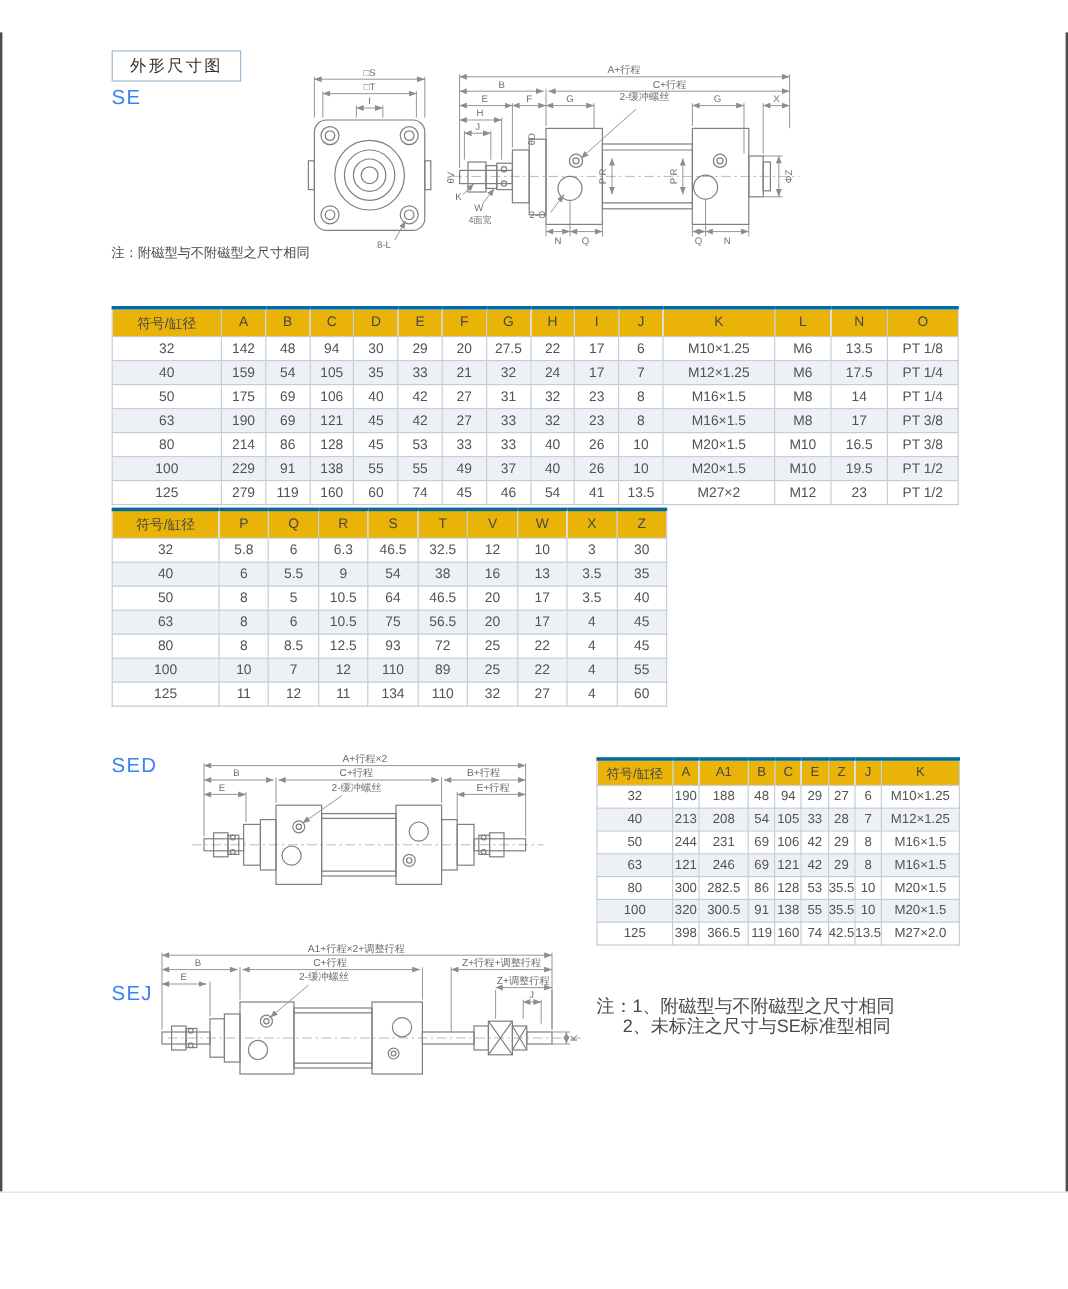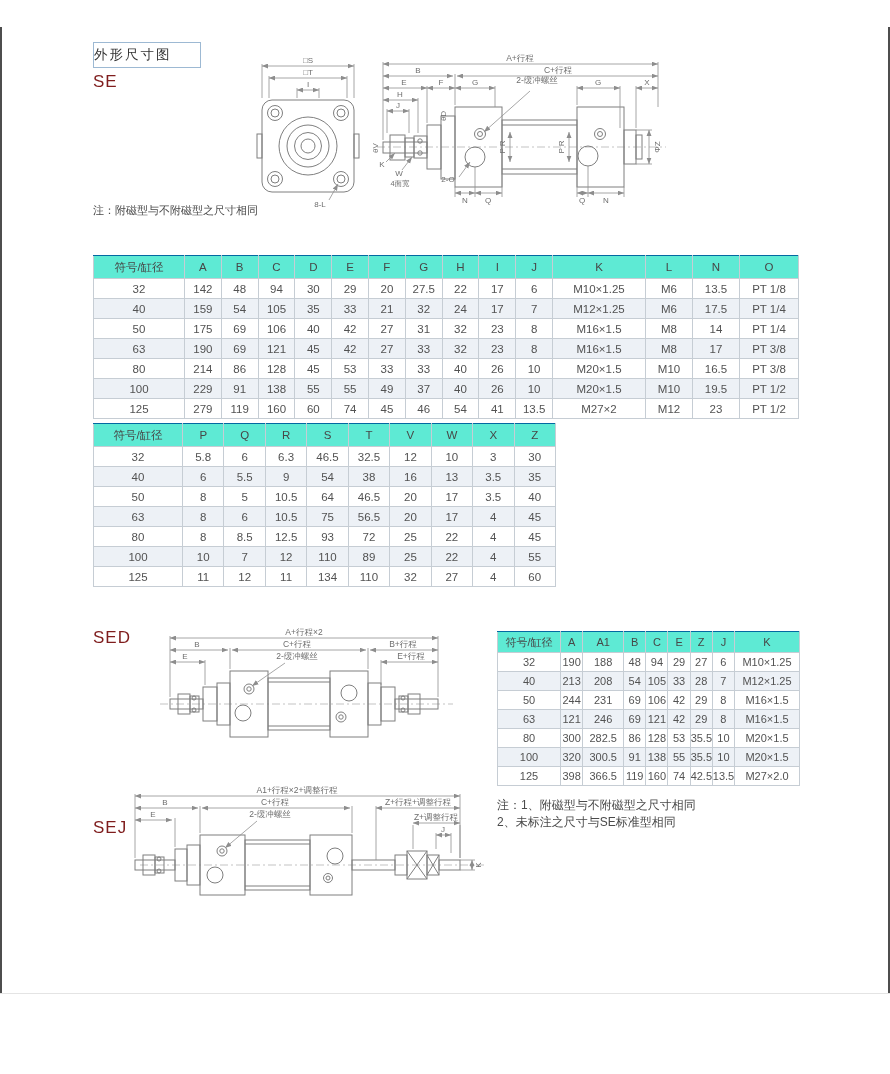--- a/index.html
+++ b/index.html
@@ -4,36 +4,36 @@
 <style>
   html,body{margin:0;padding:0}
   body{width:890px;height:1074px;position:relative;background:#ffffff;
        font-family:"Liberation Sans",sans-serif;overflow:hidden;color:#4a4a4a}
   .edge{position:absolute;background:#4d4d4d}
   #edge-left{left:0;top:27px;width:2px;height:966px}
   #edge-right{right:0;top:27px;width:2px;height:966px}
   #edge-bottom{left:0;top:993px;width:890px;height:1px;background:#e4e4e4}
 
   .title-box{position:absolute;left:93px;top:42px;width:106px;height:24px;
-             border:1px solid #9db9d3;display:flex;align-items:center;justify-content:flex-start;
+             border:1px solid #9db9d3;display:flex;align-items:center;justify-content:center;
              font-size:13.5px;color:#333;letter-spacing:2px;background:#fff}
-  .sec-label{position:absolute;color:#7f1d1d;font-size:17px;letter-spacing:1px}
+  .sec-label{position:absolute;color:#3b82f6;font-size:17px;letter-spacing:1px}
   #lbl-se{left:93px;top:72px}
   #lbl-sed{left:93px;top:628px}
   #lbl-sej{left:93px;top:818px}
   .note{position:absolute;font-size:11px;color:#4a4a4a}
   #note-se{left:93px;top:203px}
-  .notes-block{position:absolute;left:497px;top:797px;font-size:12px;color:#4a4a4a;line-height:17px}
-  .notes-block .l2{}
+  .notes-block{position:absolute;left:497px;top:830px;font-size:15px;color:#4a4a4a;line-height:17px}
+  .notes-block .l2{margin-left:22px}
 
   table{position:absolute;border-collapse:collapse;table-layout:fixed;
         font-size:11.5px;color:#525252;text-align:center;background:#fff}
   th,td{border:1px solid #c6cdd4;padding:0;font-weight:normal;white-space:nowrap;overflow:hidden}
   td{height:19px}
-  th{background:#5eead4;height:22px;color:#474747;border-top:1px solid #0369a1}
+  th{background:#eab308;height:22px;color:#474747;border-top:3px solid #0369a1}
   tbody tr:nth-child(even){background:#edf1f6}
   #t-se1{left:93px;top:255px;width:706px}
   #t-se1 th:first-child{width:90px}
   #t-se1 th:nth-child(12){width:92px}
   #t-se1 th:nth-child(13),#t-se1 th:nth-child(14){width:46px}
   #t-se1 th:nth-child(15){width:58px}
   #t-se2{left:93px;top:423px;width:463px}
   #t-se2 th:first-child{width:88px}
   #t-sed{left:497px;top:631px;width:303px;font-size:11px}
   #t-sed td{height:18px}

